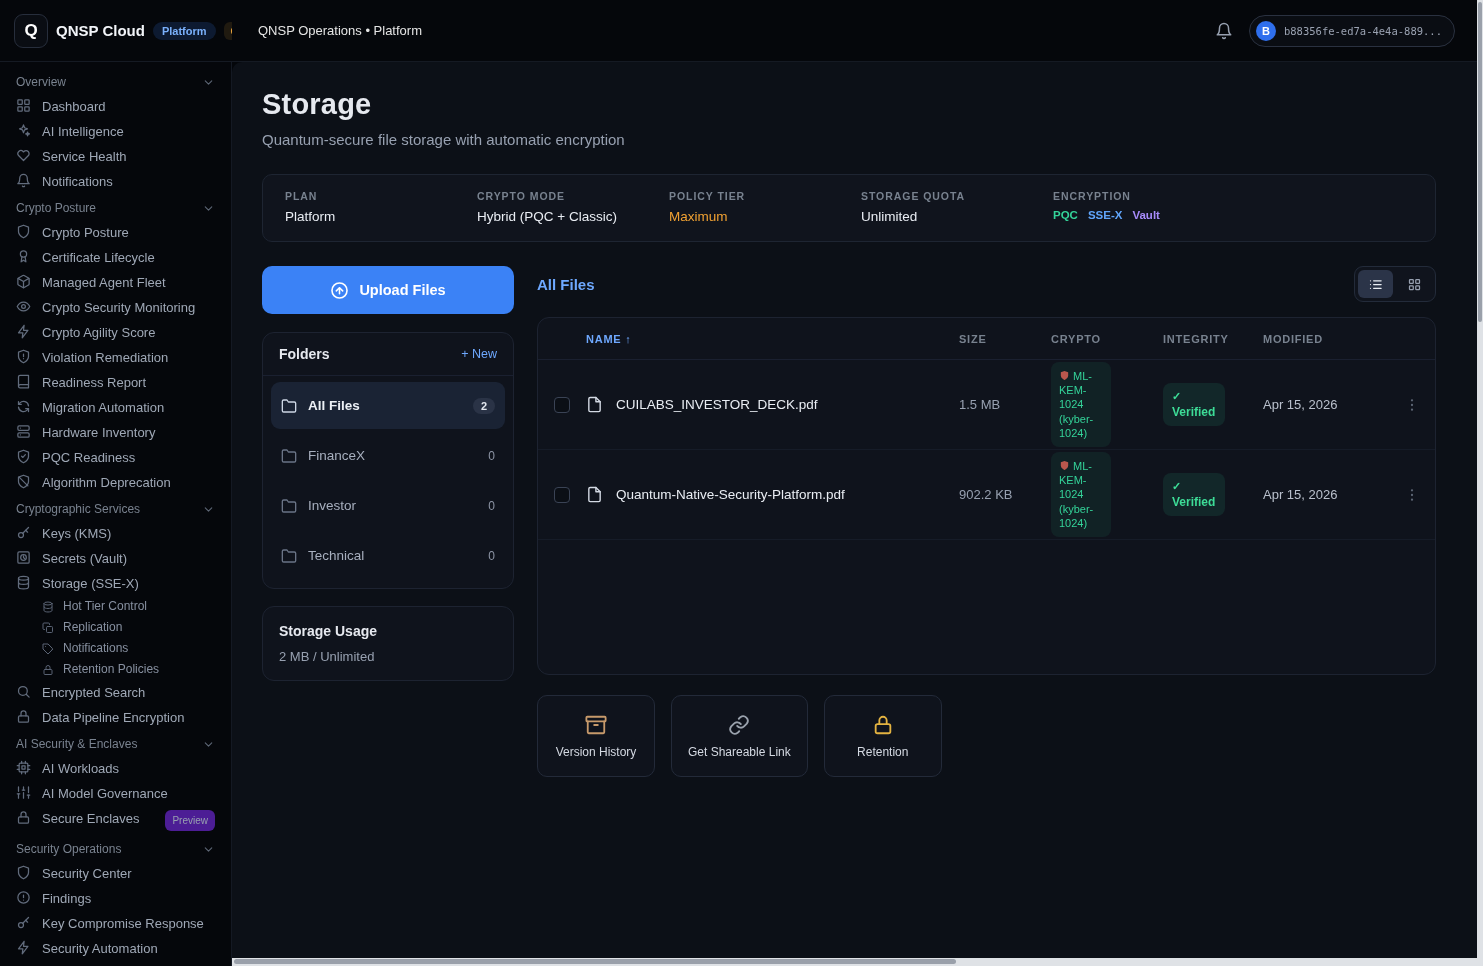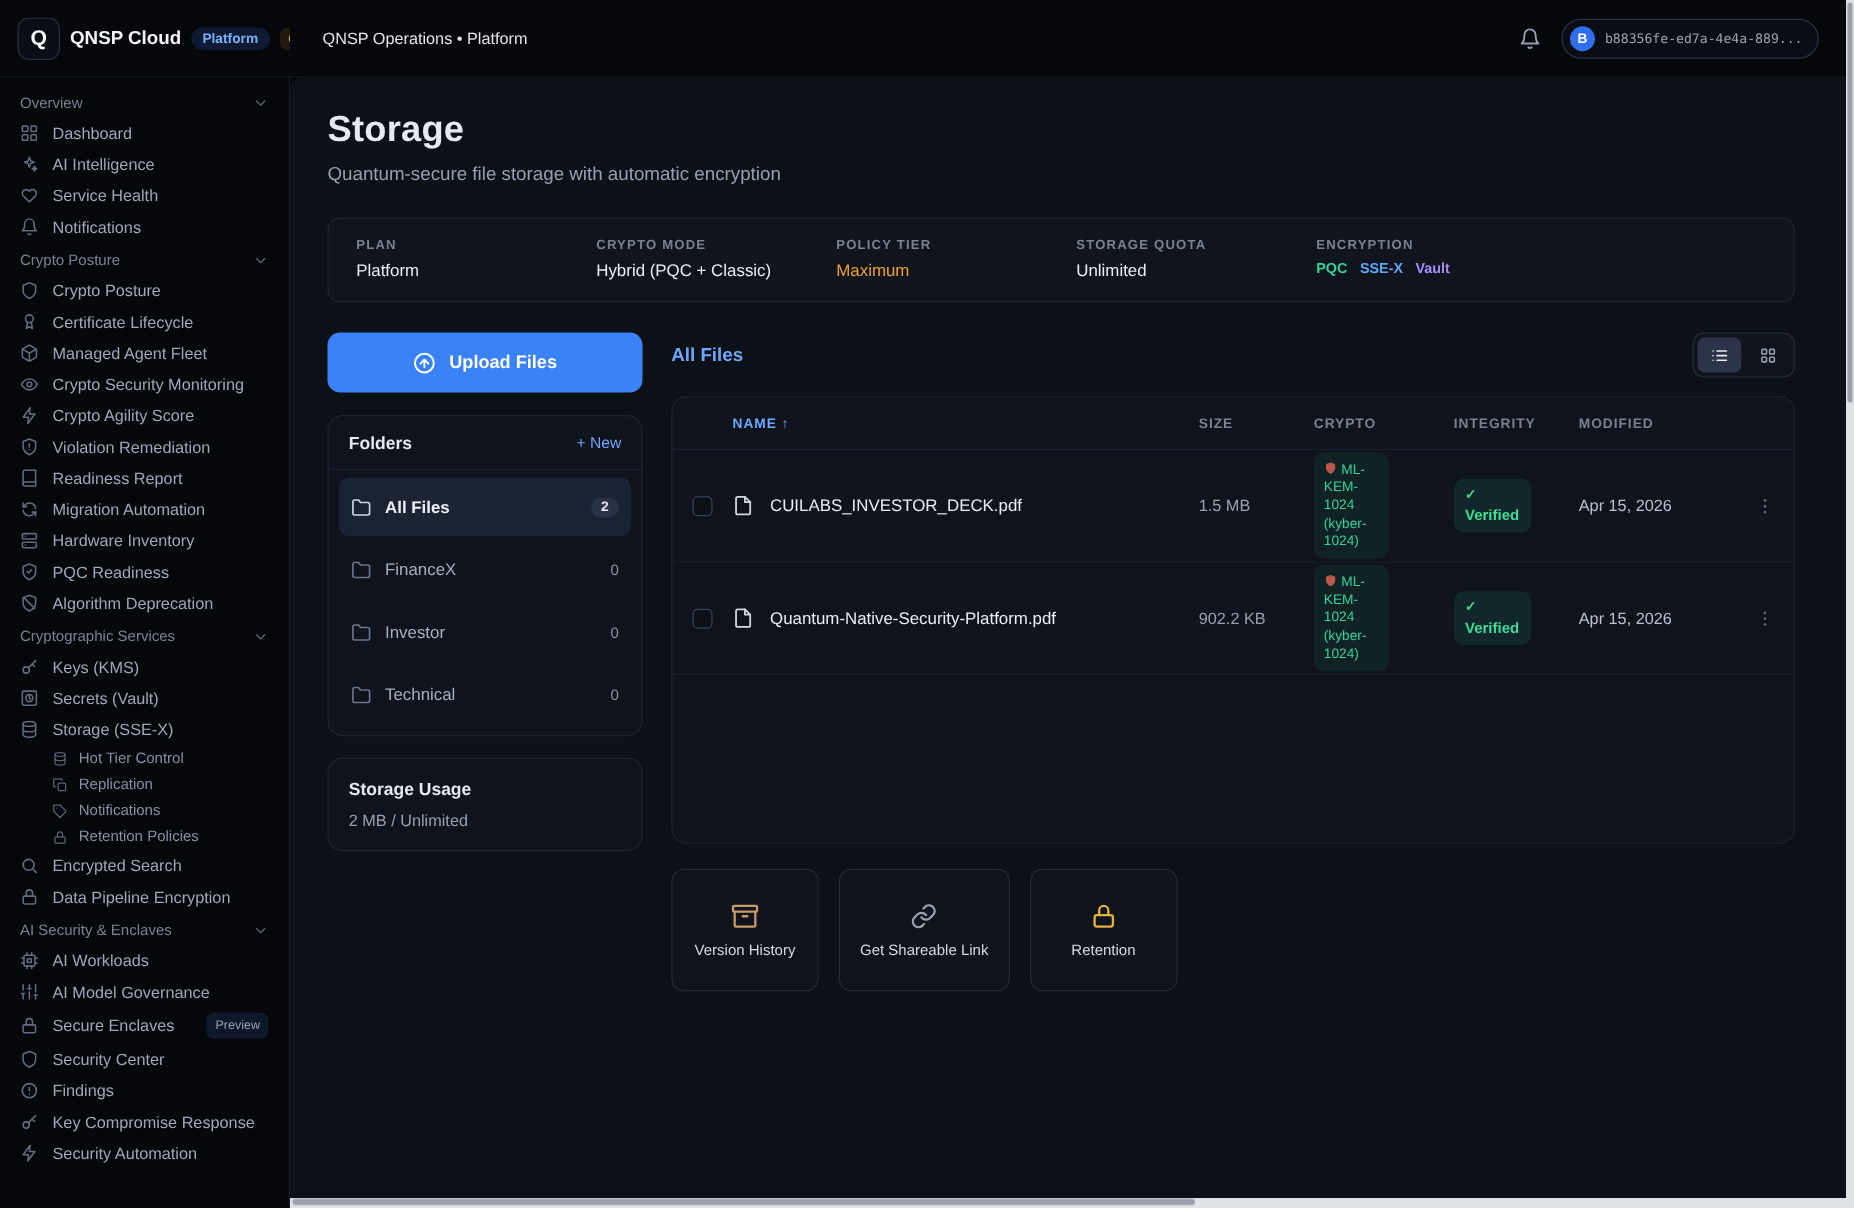--- a/index.html
+++ b/index.html
@@ -35,24 +35,24 @@
   .avatar { width: 20px; height: 20px; border-radius: 50%; background: #2f6fed; color: #fff;
             font-size: 11px; font-weight: 700; display: flex; align-items: center; justify-content: center; }
   .uid { font-family: "DejaVu Sans Mono", monospace; font-size: 10.5px; color: #9aa2b1; }
 
   
   .sidebar { position: fixed; top: 62px; left: 0; bottom: 0; width: 232px;
              background: #05070b; border-right: 1px solid #141923; overflow: hidden; padding-top: 6px; z-index: 5; }
   .sb-header { display: flex; align-items: center; justify-content: space-between;
                padding: 7px 16px 5px; color: #79828f; font-size: 12px; cursor: pointer; }
   .sb-header .icon { width: 13px; height: 13px; color: #5d6675; }
-  .sb-item { display: flex; align-items: center; gap: 11px; padding: 4px 16px;
+  .sb-item { display: flex; align-items: flex-start; gap: 11px; padding: 4px 16px;
              color: #9fa8b6; font-size: 13px; line-height: 17px; cursor: pointer; }
   .sb-item .icon { width: 15px; height: 15px; color: #626c7d; flex: none; }
-  .preview-badge { margin-left: auto; background: #0f172a; color: #98a1b0; font-size: 10px;
+  .preview-badge { margin-left: auto; background: #4c1d95; color: #98a1b0; font-size: 10px;
                    padding: 2px 7px; border-radius: 6px; }
   .sb-sub { display: flex; align-items: center; gap: 9px; padding: 2px 16px 2px 42px;
             color: #8790a0; font-size: 12px; line-height: 17px; cursor: pointer; }
   .sb-sub .icon { width: 12px; height: 12px; color: #5a6374; flex: none; }
 
   
   .main { position: absolute; top: 62px; left: 232px; right: 6px; bottom: 8px;
           background: #0c1017; overflow: hidden; padding: 26px 41px 0 30px; border-top-left-radius: 10px; }
   h1.page-title { font-size: 29px; font-weight: 700; margin: 0 0 10px; letter-spacing: .2px; }
   .subtitle { margin: 0 0 26px; color: #97a0b0; font-size: 15px; }
@@ -116,21 +116,21 @@
                   padding: 7px 8px; color: #34d399; font-size: 11px; line-height: 1.3; word-break: break-word; }
   .shield-mini { width: 11px; height: 11px; vertical-align: -1px; margin-right: 3px; }
   .verified-badge { display: inline-block; width: 62px; background: rgba(52,211,153,.1); border-radius: 8px;
                     padding: 6px 9px; color: #3ddc97; font-size: 12px; font-weight: 600; line-height: 1.35; }
   .vcheck { display: block; font-size: 11px; }
   .cell-mod { font-size: 13px; color: #b9c0cc; }
   .cell-kebab { display: flex; justify-content: center; }
   .cell-kebab .icon { width: 16px; height: 16px; color: #5d6675; cursor: pointer; }
 
   .actions { display: flex; gap: 16px; margin-top: 20px; }
-  .action-card { min-width: 118px; padding: 0 16px; height: 98px; background: #0f131c; border: 1px solid #232a39;
+  .action-card { min-width: 118px; padding: 0 16px; height: 82px; background: #0f131c; border: 1px solid #232a39;
                  border-radius: 10px; display: flex; flex-direction: column; align-items: center; justify-content: center;
                  gap: 9px; cursor: pointer; }
   .a-icon { width: 22px; height: 22px; }
   .a-label { font-size: 12px; color: #d4d9e2; }
 
   
   .vscroll { position: fixed; top: 0; right: 0; bottom: 0; width: 6px; background: #dfe2e6; z-index: 9; }
   .vscroll .thumb { position: absolute; top: 2px; left: 1px; width: 4px; height: 320px; border-radius: 2px; background: #9aa0aa; }
   .hscroll { position: fixed; left: 232px; right: 6px; bottom: 0; height: 8px; background: #dfe2e6; z-index: 9; }
   .hscroll .thumb { position: absolute; left: 2px; top: 1px; height: 5px; width: 58%; border-radius: 3px; background: #9aa0aa; }
@@ -450,20 +450,28 @@
             <svg viewBox="0 0 24 24" fill="none" stroke="currentColor" stroke-width="2" stroke-linecap="round" stroke-linejoin="round">
               <rect x="4" y="11" width="16" height="10" rx="2"></rect>
               <path d="M8 11V7a4 4 0 0 1 8 0v4"></path>
             </svg>
           </span>
           <span>Secure Enclaves</span>
           <span class="preview-badge">Preview</span>
         </div>
       </div>
       <div class="sb-section">
+        <div class="sb-header">
+          <span>Security Operations</span>
+          <span class="icon">
+            <svg viewBox="0 0 24 24" fill="none" stroke="currentColor" stroke-width="2" stroke-linecap="round" stroke-linejoin="round">
+              <path d="M6 9l6 6 6-6"></path>
+            </svg>
+          </span>
+        </div>
         <div class="sb-item">
           <span class="icon">
             <svg viewBox="0 0 24 24" fill="none" stroke="currentColor" stroke-width="2" stroke-linecap="round" stroke-linejoin="round">
               <path d="M12 22s8-4 8-10V5l-8-3-8 3v7c0 6 8 10 8 10z"></path>
             </svg>
           </span>
           <span>Security Center</span>
         </div>
         <div class="sb-item">
           <span class="icon">

